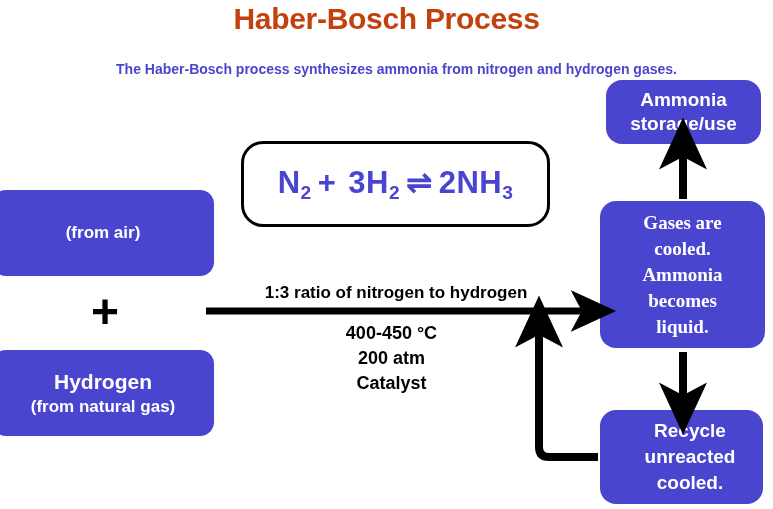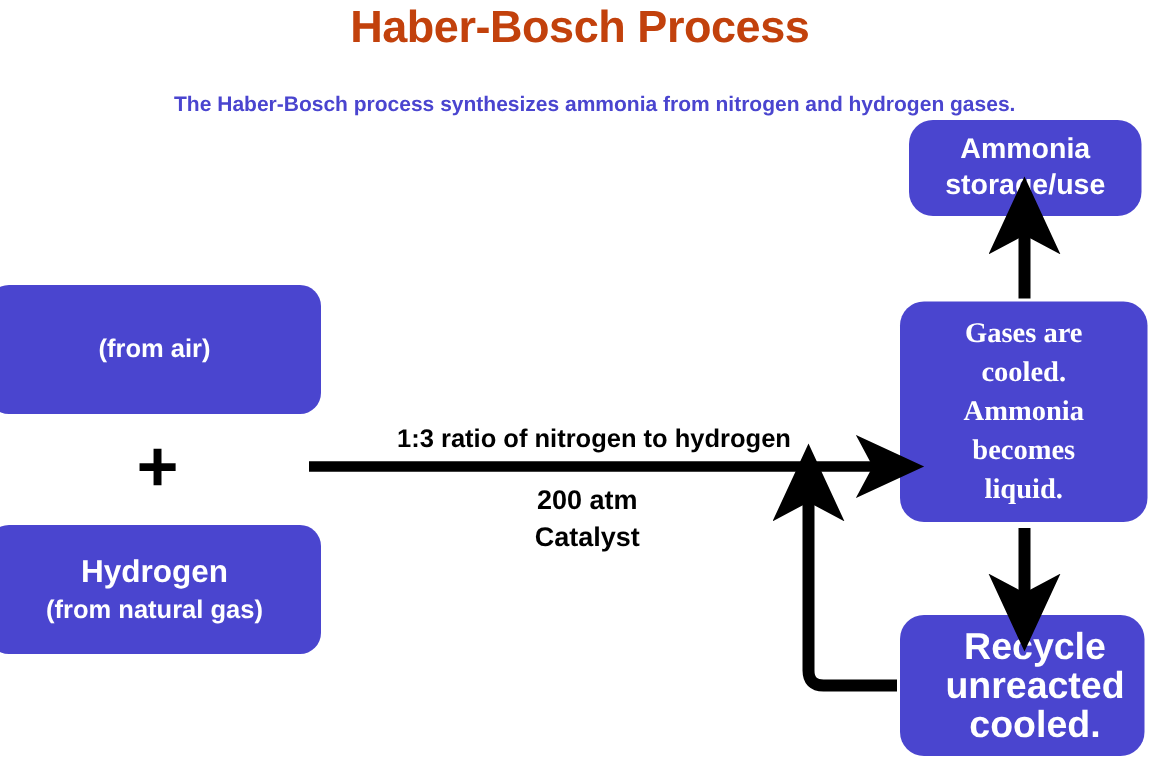--- a/index.html
+++ b/index.html
@@ -81,21 +81,21 @@
     left: 600px; top: 201px; width: 165px; height: 147px;
     border-radius: 16px;
     font-family: Liberation Serif, serif;
   }
   #box-cooling .line-main { font-size: 19px; line-height: 26px; }
 
   #box-recycle {
     left: 600px; top: 410px; width: 163px; height: 94px;
     border-radius: 16px;
   }
-  #box-recycle .line-main { font-size: 25px; line-height: 26px; padding-left: 17px; }
+  #box-recycle .line-main { font-size: 19px; line-height: 26px; padding-left: 17px; }
 
   
   #equation-box {
     position: absolute;
     left: 241px; top: 141px;
     width: 303px; height: 80px;
     border: 3px solid #000000;
     border-radius: 22px;
     background: #ffffff;
     display: flex;
@@ -159,34 +159,40 @@
   }
 </style>
 </head>
 <body>
 
 <div id="canvas">
 
   <div class="title">Haber-Bosch Process</div>
   <div class="subtitle">The Haber-Bosch process synthesizes ammonia from nitrogen and hydrogen gases.</div>
 
+  <div id="equation-box">
+    <div id="equation-text">
+      <span>N</span><sub>2</sub><span class="eqsp"></span><span>+</span><span class="eqsp"></span><span class="eqsp"></span><span>3</span><span>H</span><sub>2</sub><span class="eqsp"></span><span>⇌</span><span class="eqsp"></span><span>2</span><span>NH</span><sub>3</sub>
+    </div>
+  </div>
 
   <div class="pbox" id="box-nitrogen">
     <div class="line-sub">(from air)</div>
   </div>
 
   <div id="plus-sign">+</div>
 
   <div class="pbox" id="box-hydrogen">
     <div class="line-main">Hydrogen</div>
     <div class="line-sub">(from natural gas)</div>
   </div>
 
   <div id="label-ratio">1:3 ratio of nitrogen to hydrogen</div>
   <div id="label-conditions">
+    <div>400-450 °C</div>
     <div>200 atm</div>
     <div>Catalyst</div>
   </div>
 
   <div class="pbox" id="box-ammonia-storage">
     <div class="line-main">Ammonia</div>
     <div class="line-main">storage/use</div>
   </div>
 
   <div class="pbox" id="box-cooling">

